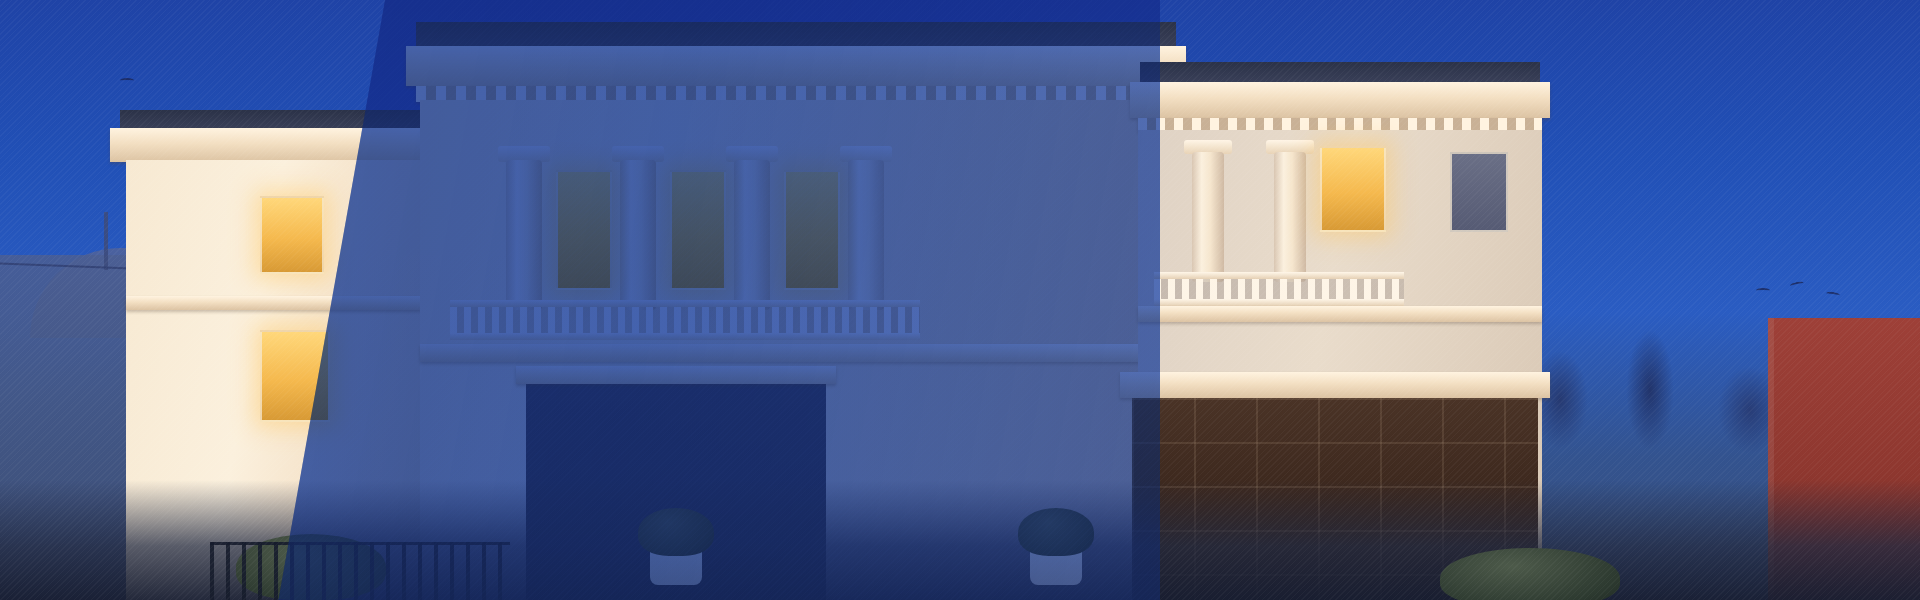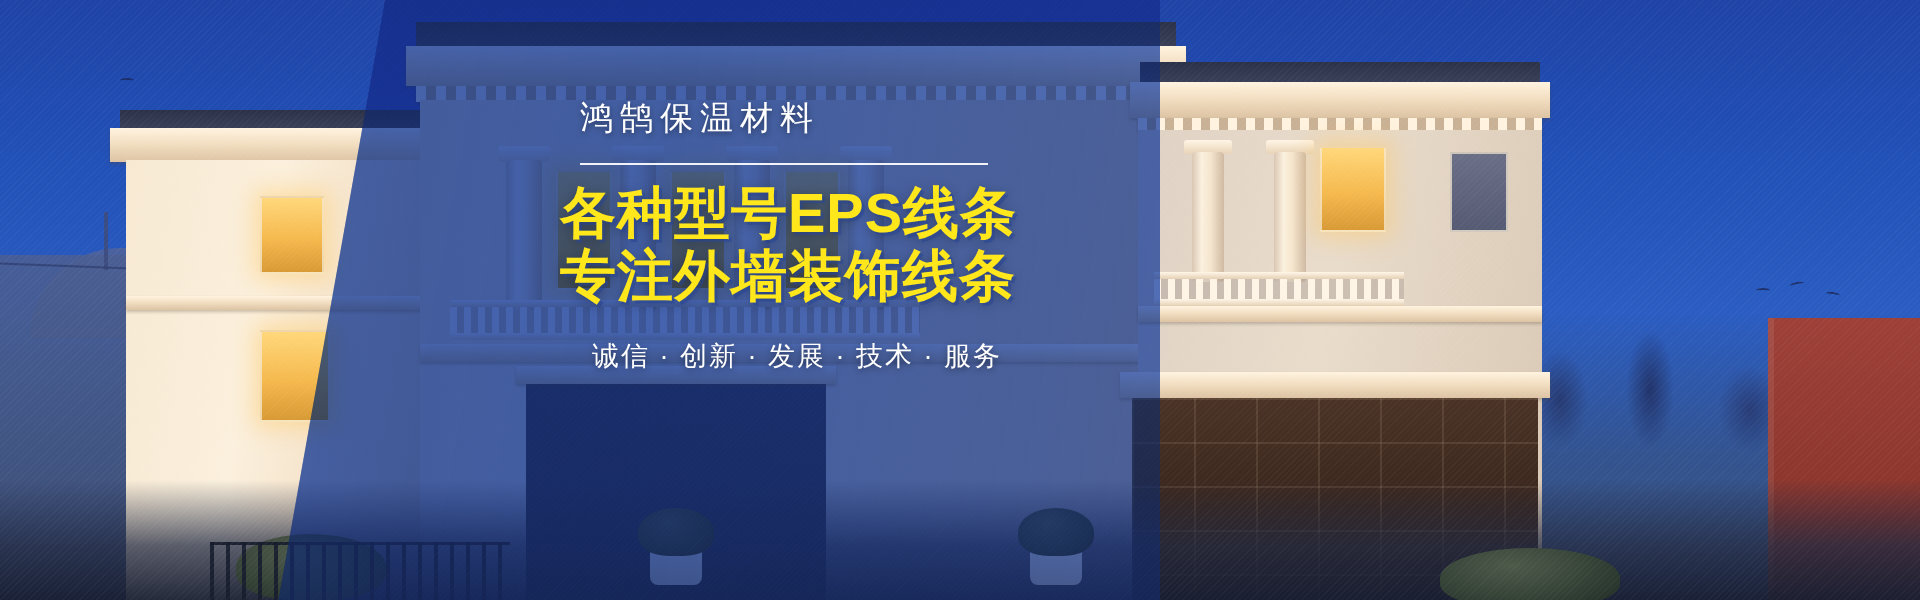--- a/index.html
+++ b/index.html
@@ -293,21 +293,14 @@
   <div class="shrub" style="left:1018px;top:508px;width:76px;height:48px;"></div>
   <div class="shrub" style="left:236px;top:534px;width:150px;height:66px;"></div>
   <div class="shrub" style="left:1440px;top:548px;width:180px;height:60px;"></div>
   <div class="fence" style="left:210px;top:542px;width:300px;"></div>
 
   <div class="texture"></div>
 
   <div class="overlay-panel"></div>
   <div class="overlay-panel2"></div>
 
-  <div class="textblock">
-    <div class="brand">鸿鹄保温材料</div>
-    <div class="divider"></div>
-    <div class="headline">各种型号EPS线条</div>
-    <div class="headline">专注外墙装饰线条</div>
-    <div class="tagline">诚信 · 创新 · 发展 · 技术 · 服务</div>
-  </div>
 
 </div>
 
 </body></html>

